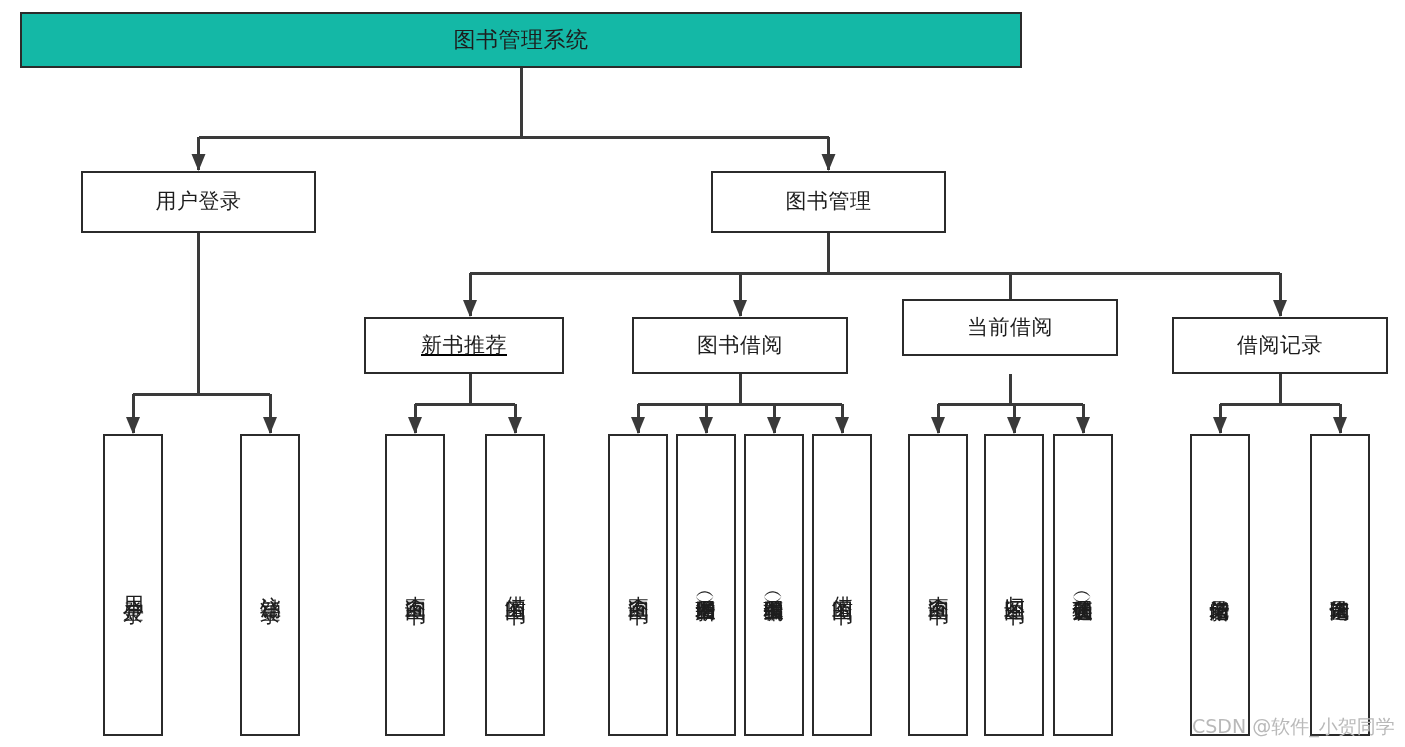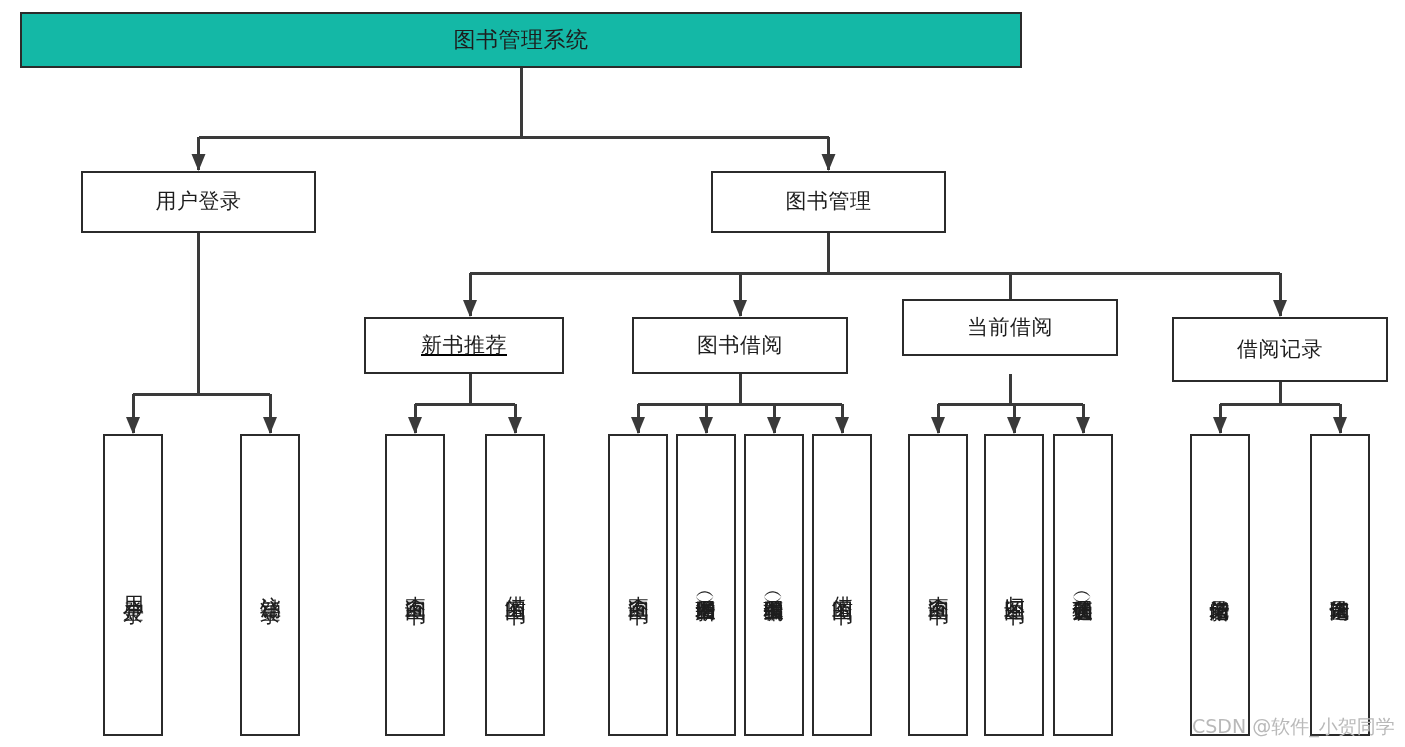--- a/index.html
+++ b/index.html
@@ -145,21 +145,21 @@
       </div>
       <div class="node-box horiz" style="left: 364px; top: 317px; width: 200px; height: 57px; border-color: rgb(43, 43, 43); background: rgb(255, 255, 255); text-decoration: underline;">
         <span class="node-label" style="color: rgb(29, 29, 29);">新书推荐</span>
       </div>
       <div class="node-box horiz" style="left: 632px; top: 317px; width: 216px; height: 57px; border-color: rgb(43, 43, 43); background: rgb(255, 255, 255); align-items: center;">
         <span class="node-label" style="color: rgb(29, 29, 29);">图书借阅</span>
       </div>
       <div class="node-box horiz" style="left: 902px; top: 299px; width: 216px; height: 57px; border-color: rgb(43, 43, 43); background: rgb(255, 255, 255);">
         <span class="node-label" style="color: rgb(29, 29, 29);">当前借阅</span>
       </div>
-      <div class="node-box horiz" style="left: 1172px; top: 317px; width: 216px; height: 65px; border-color: rgb(43, 43, 43); background: rgb(255, 255, 255);">
+      <div class="node-box horiz" style="left: 1172px; top: 317px; width: 216px; height: 57px; border-color: rgb(43, 43, 43); background: rgb(255, 255, 255);">
         <span class="node-label" style="color: rgb(29, 29, 29);">借阅记录</span>
       </div>
       <div class="node-box vert" style="left: 103px; top: 434px; width: 60px; height: 302px; border-color: rgb(43, 43, 43); background: rgb(255, 255, 255);">
         <span class="node-label" style="color: rgb(29, 29, 29);">用户登录</span>
       </div>
       <div class="node-box vert" style="left: 240px; top: 434px; width: 60px; height: 302px; border-color: rgb(43, 43, 43); background: rgb(255, 255, 255);">
         <span class="node-label" style="color: rgb(29, 29, 29);">注销登录</span>
       </div>
       <div class="node-box vert" style="left: 385px; top: 434px; width: 60px; height: 302px; border-color: rgb(43, 43, 43); background: rgb(255, 255, 255);">
         <span class="node-label" style="color: rgb(29, 29, 29);">查询图书</span>

